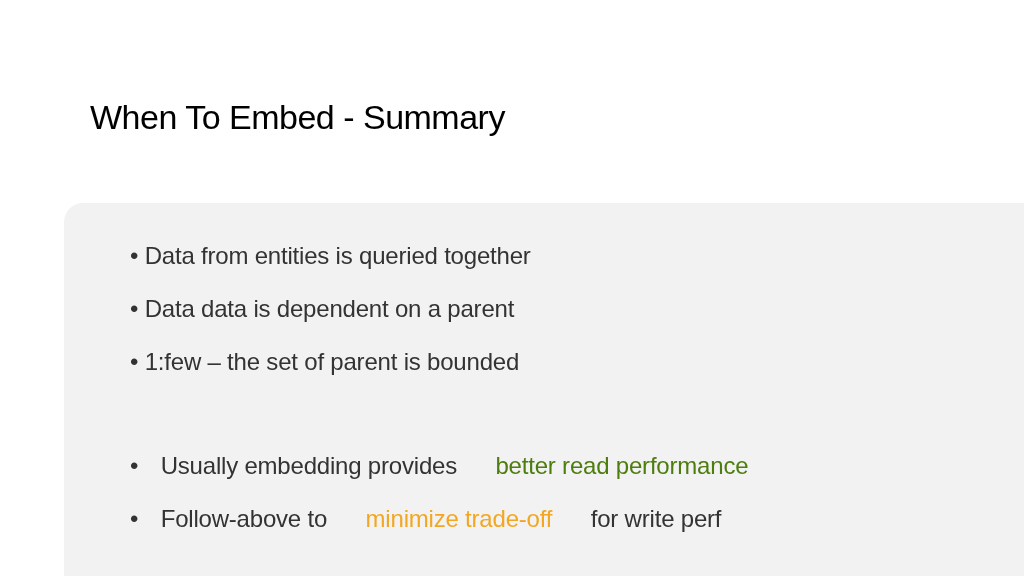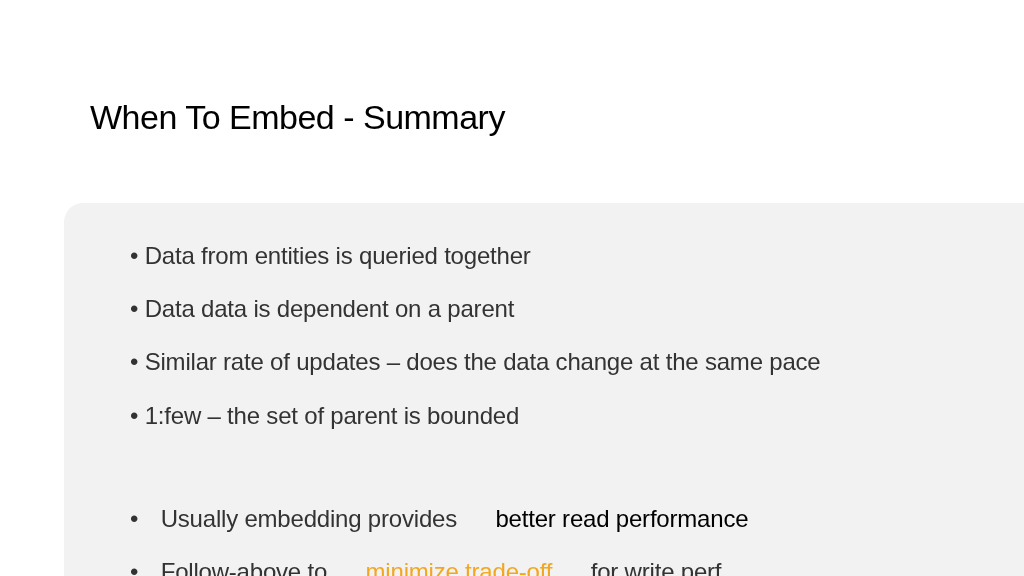--- a/index.html
+++ b/index.html
@@ -31,32 +31,31 @@
       color: #333333;
       line-height: 1.55;
       letter-spacing: -0.2px;
     }
     .bullet::before {
       content: "• ";
     }
     .spacer {
       height: 34px;
     }
-    .hl-blue { color: #000000; }
+    .hl-blue { color: #4d7c0f; }
     .hl-orange { color: #f2a722; }
   </style>
 </head>
 <body>
 
 <div class="slide">
   <div class="title-bar">
     <h1 class="title">When To Embed - Summary</h1>
   </div>
   <div class="body">
     <div class="bullet">Data from entities is queried together</div>
     <div class="bullet">Data data is dependent on a parent</div>
-    <div class="bullet">Similar rate of updates – does the data change at the same pace</div>
     <div class="bullet">1:few – the set of parent is bounded</div>
     <div class="spacer"></div>
     <div class="bullet"><span>Usually embedding provides </span><span class="hl-blue">better read performance</span></div>
     <div class="bullet"><span>Follow-above to </span><span class="hl-orange">minimize trade-off</span><span> for write perf</span></div>
   </div>
 </div>
 
 </body></html>

